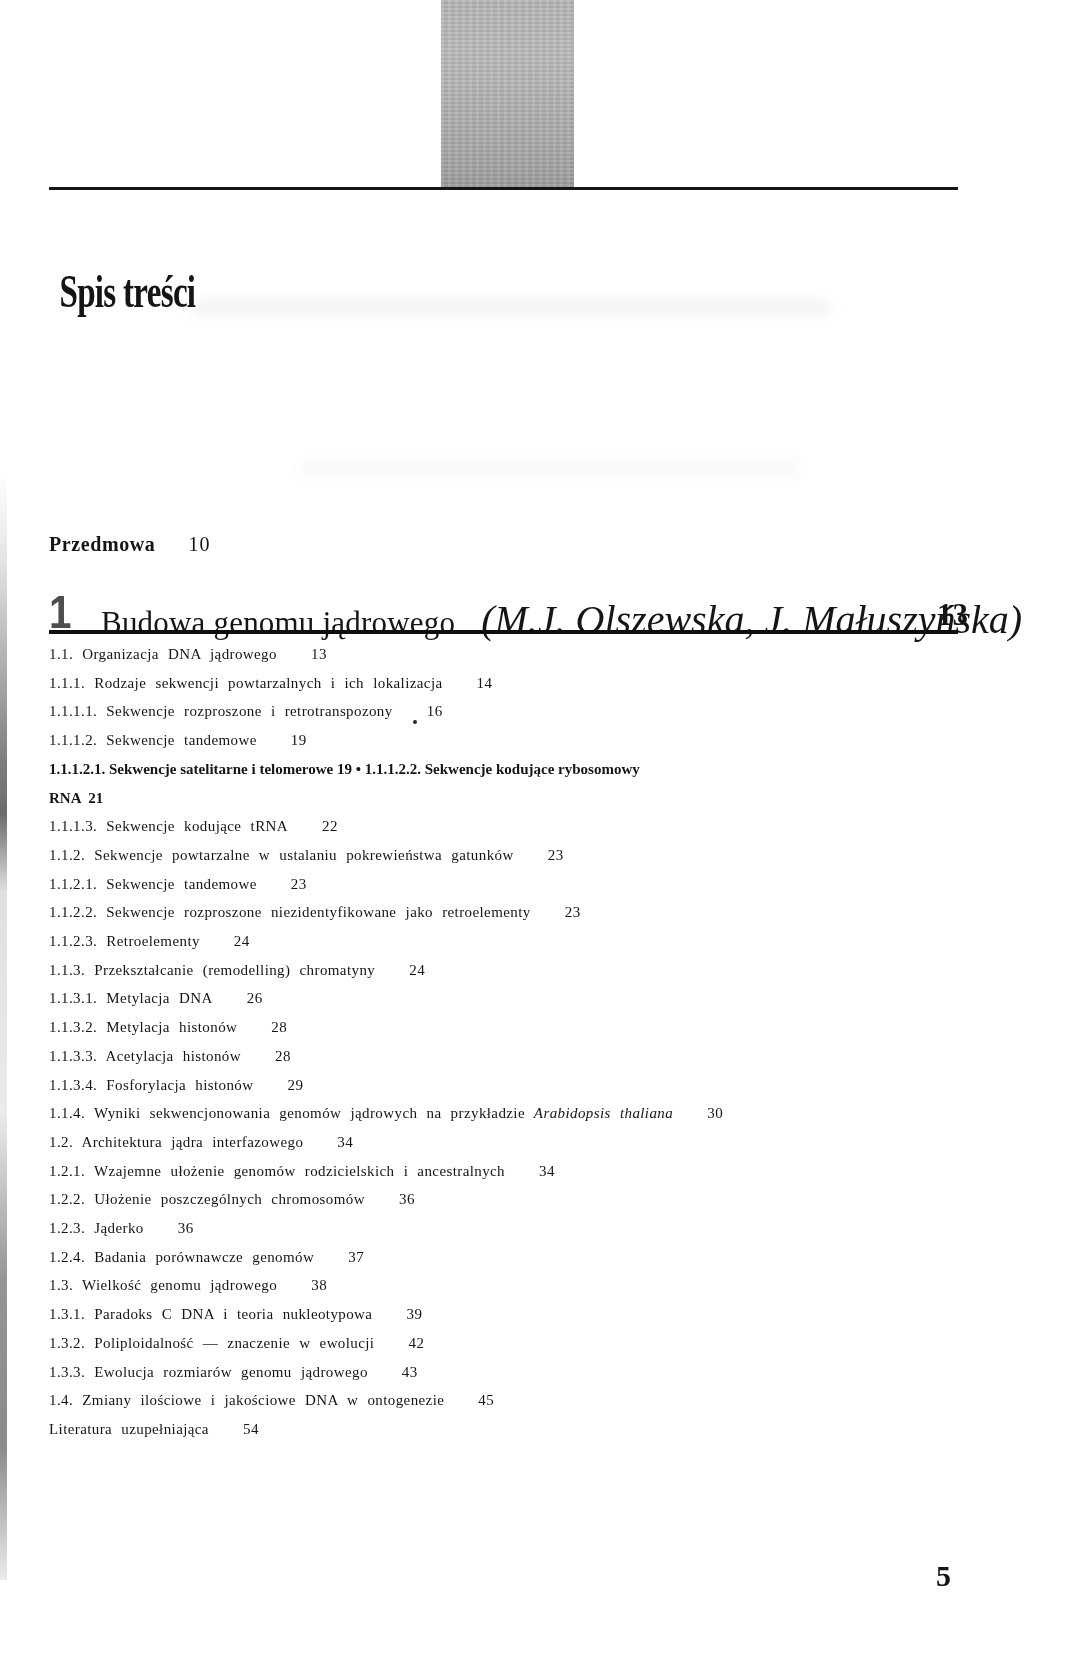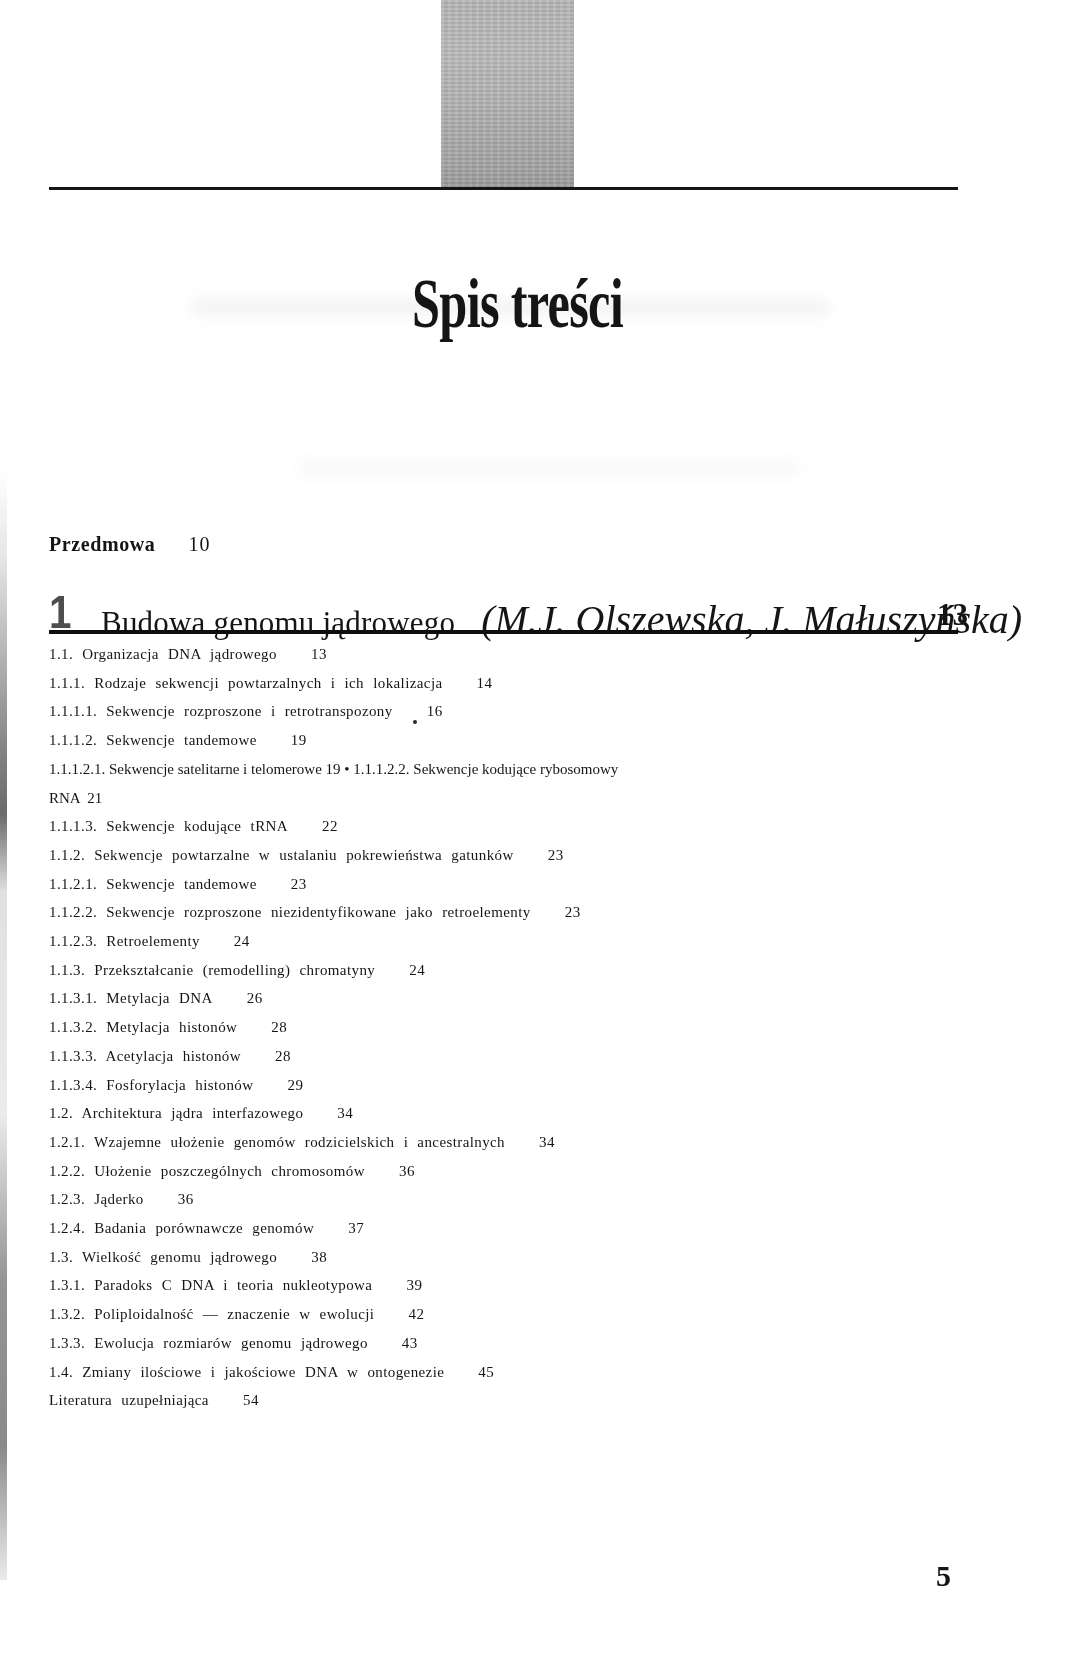--- a/index.html
+++ b/index.html
@@ -37,22 +37,22 @@
   }
   .ghost { position: absolute; background: rgba(110,110,110,0.09); filter: blur(7px); border-radius: 8px; }
   .ghost.g1 { left: 190px; top: 300px; width: 640px; height: 15px; }
   .ghost.g2 { left: 300px; top: 462px; width: 500px; height: 13px; opacity: .7; }
   .speck { position: absolute; left: 413px; top: 720px; width: 4px; height: 4px; background: #2a2a2a; border-radius: 50%; }
 
   .top-rule { position: absolute; left: 49px; top: 187px; width: 909px; height: 3px; background: #161616; }
   .heavy-rule { position: absolute; left: 49px; top: 630px; width: 909px; height: 4px; background: #0e0e0e; }
 
   .doc-title {
-    position: absolute; left: 63px; top: 269px; width: 909px;
-    text-align: center; font-weight: bold; font-size: 70px; line-height: 1;
+    position: absolute; left: 33px; top: 269px; width: 909px;
+    text-align: left; font-weight: bold; font-size: 46px; line-height: 1;
     white-space: nowrap;
   }
   .doc-title .squeeze { display: inline-block; transform: scaleX(0.72); letter-spacing: -1px; }
 
   .przedmowa { position: absolute; left: 49px; top: 533px; font-size: 20px; line-height: 1.1; }
   .przedmowa .lbl { font-weight: bold; letter-spacing: 0.6px; }
   .przedmowa .pg { margin-left: 33px; letter-spacing: 1px; }
 
   .ch-num {
     position: absolute; left: 49px; top: 588px;
@@ -64,21 +64,21 @@
   .ch-title { font-weight: normal; letter-spacing: 0.2px; }
   .ch-authors { font-style: italic; font-size: 40px; margin-left: 26px; }
   .ch-page { position: absolute; right: 112px; top: 599px; font-size: 31px; font-weight: bold; line-height: 1.05; }
 
   .toc {
     position: absolute; left: 49px; top: 640px; width: 916px;
     font-size: 15px; line-height: 28.7px;
   }
   .toc-row { white-space: pre; }
   .toc-row .t { letter-spacing: 0.4px; word-spacing: 5px; }
-  .toc-row.raw .t { letter-spacing: 0; word-spacing: 0; }
+  .toc-row.raw .t { letter-spacing: 0; word-spacing: 0; font-weight: bold; }
   .toc-row .pg { margin-left: 34px; letter-spacing: 0.5px; }
   .toc-row em { font-style: italic; }
 
   .folio { position: absolute; left: 936px; top: 1561px; font-size: 30px; font-weight: bold; line-height: 1; }
 </style>
 </head>
 <body>
 
 <div class="page">
 
@@ -111,20 +111,21 @@
       <div class="toc-row"><span class="t">1.1.1.3. Sekwencje kodujące tRNA</span><span class="pg">22</span></div>
       <div class="toc-row"><span class="t">1.1.2. Sekwencje powtarzalne w ustalaniu pokrewieństwa gatunków</span><span class="pg">23</span></div>
       <div class="toc-row"><span class="t">1.1.2.1. Sekwencje tandemowe</span><span class="pg">23</span></div>
       <div class="toc-row"><span class="t">1.1.2.2. Sekwencje rozproszone niezidentyfikowane jako retroelementy</span><span class="pg">23</span></div>
       <div class="toc-row"><span class="t">1.1.2.3. Retroelementy</span><span class="pg">24</span></div>
       <div class="toc-row"><span class="t">1.1.3. Przekształcanie (remodelling) chromatyny</span><span class="pg">24</span></div>
       <div class="toc-row"><span class="t">1.1.3.1. Metylacja DNA</span><span class="pg">26</span></div>
       <div class="toc-row"><span class="t">1.1.3.2. Metylacja histonów</span><span class="pg">28</span></div>
       <div class="toc-row"><span class="t">1.1.3.3. Acetylacja histonów</span><span class="pg">28</span></div>
       <div class="toc-row"><span class="t">1.1.3.4. Fosforylacja histonów</span><span class="pg">29</span></div>
+      <div class="toc-row"><span class="t">1.1.4. Wyniki sekwencjonowania genomów jądrowych na przykładzie<em> Arabidopsis thaliana</em></span><span class="pg">30</span></div>
       <div class="toc-row"><span class="t">1.2. Architektura jądra interfazowego</span><span class="pg">34</span></div>
       <div class="toc-row"><span class="t">1.2.1. Wzajemne ułożenie genomów rodzicielskich i ancestralnych</span><span class="pg">34</span></div>
       <div class="toc-row"><span class="t">1.2.2. Ułożenie poszczególnych chromosomów</span><span class="pg">36</span></div>
       <div class="toc-row"><span class="t">1.2.3. Jąderko</span><span class="pg">36</span></div>
       <div class="toc-row"><span class="t">1.2.4. Badania porównawcze genomów</span><span class="pg">37</span></div>
       <div class="toc-row"><span class="t">1.3. Wielkość genomu jądrowego</span><span class="pg">38</span></div>
       <div class="toc-row"><span class="t">1.3.1. Paradoks C DNA i teoria nukleotypowa</span><span class="pg">39</span></div>
       <div class="toc-row"><span class="t">1.3.2. Poliploidalność — znaczenie w ewolucji</span><span class="pg">42</span></div>
       <div class="toc-row"><span class="t">1.3.3. Ewolucja rozmiarów genomu jądrowego</span><span class="pg">43</span></div>
       <div class="toc-row"><span class="t">1.4. Zmiany ilościowe i jakościowe DNA w ontogenezie</span><span class="pg">45</span></div>

